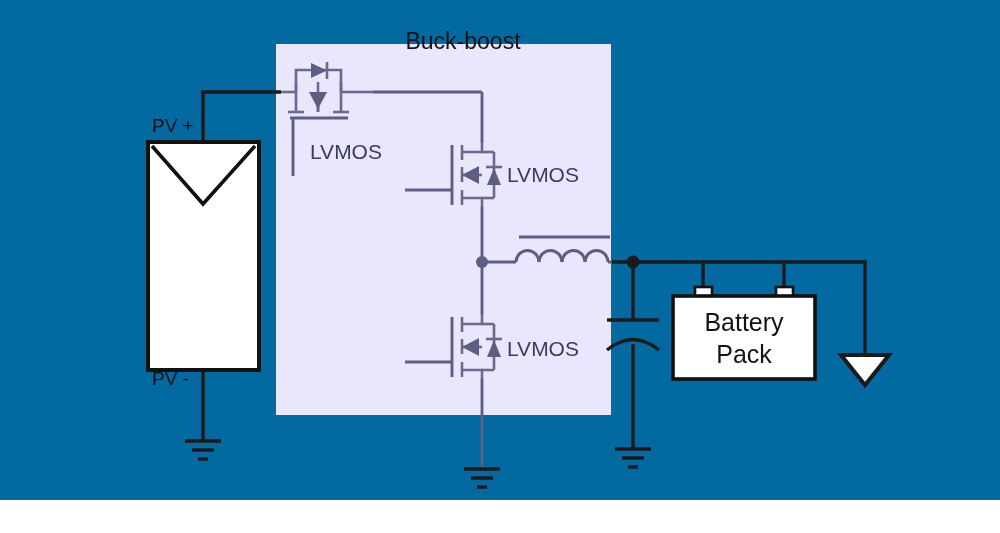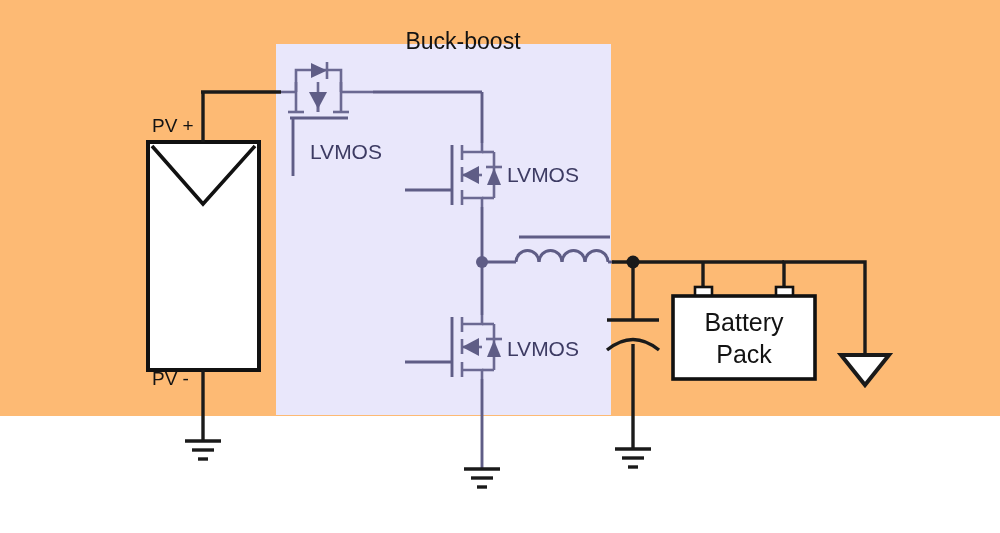--- a/index.html
+++ b/index.html
@@ -9,22 +9,22 @@
   }
   body {
     width: 1000px;
     height: 533px;
     font-family: "Liberation Sans", sans-serif;
     overflow: hidden;
   }
   #diagram-root {
     position: relative;
     width: 1000px;
-    height: 416px;
-    background: #fdba74;
+    height: 500px;
+    background: #0369a1;
   }
   svg#circuit {
     display: block;
     width: 1000px;
     height: 533px;
   }
   .blk-wire   { stroke: #1a1a1a; stroke-width: 3.4; fill: none; stroke-linecap: butt; }
   .pur-wire   { stroke: #5f5d86; stroke-width: 2.9; fill: none; stroke-linecap: butt; }
   .pur-thin   { stroke: #6b6992; stroke-width: 2.6; fill: none; stroke-linecap: butt; }
   .pur-fill   { fill: #5f5d86; stroke: none; }

